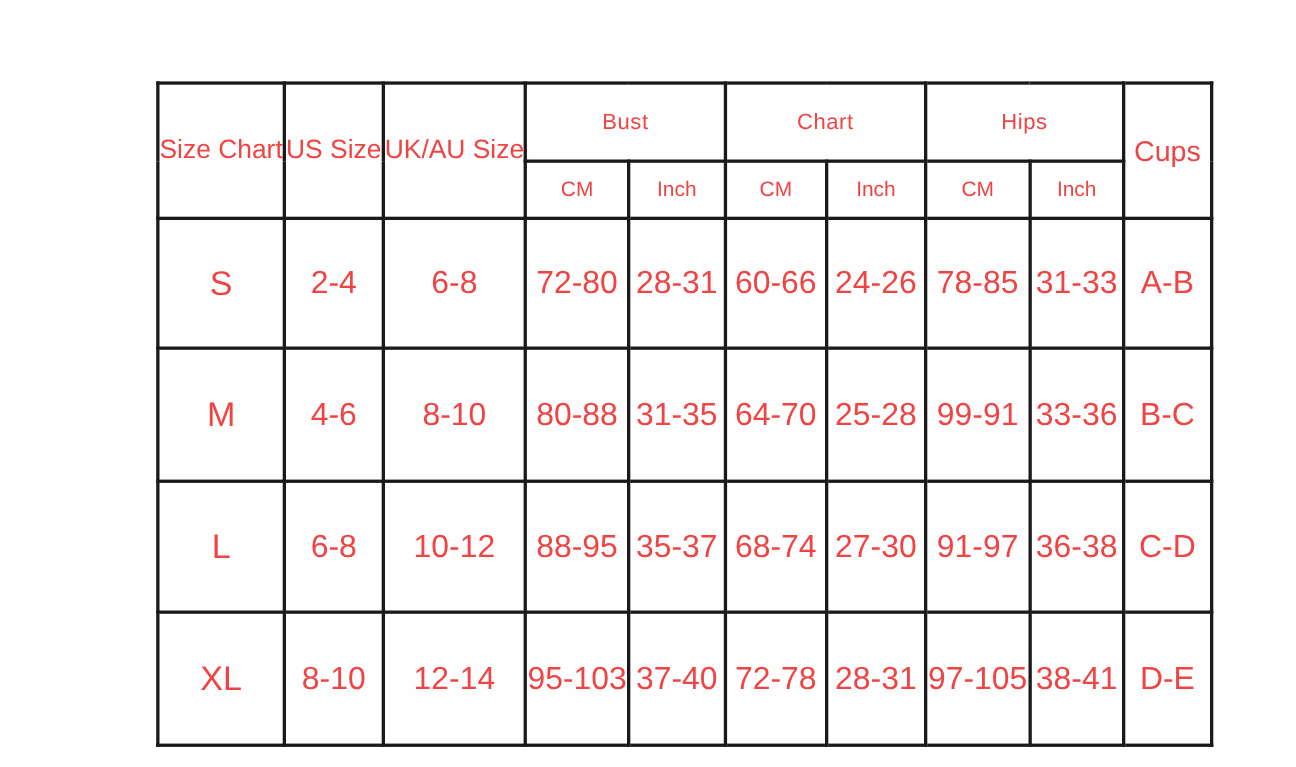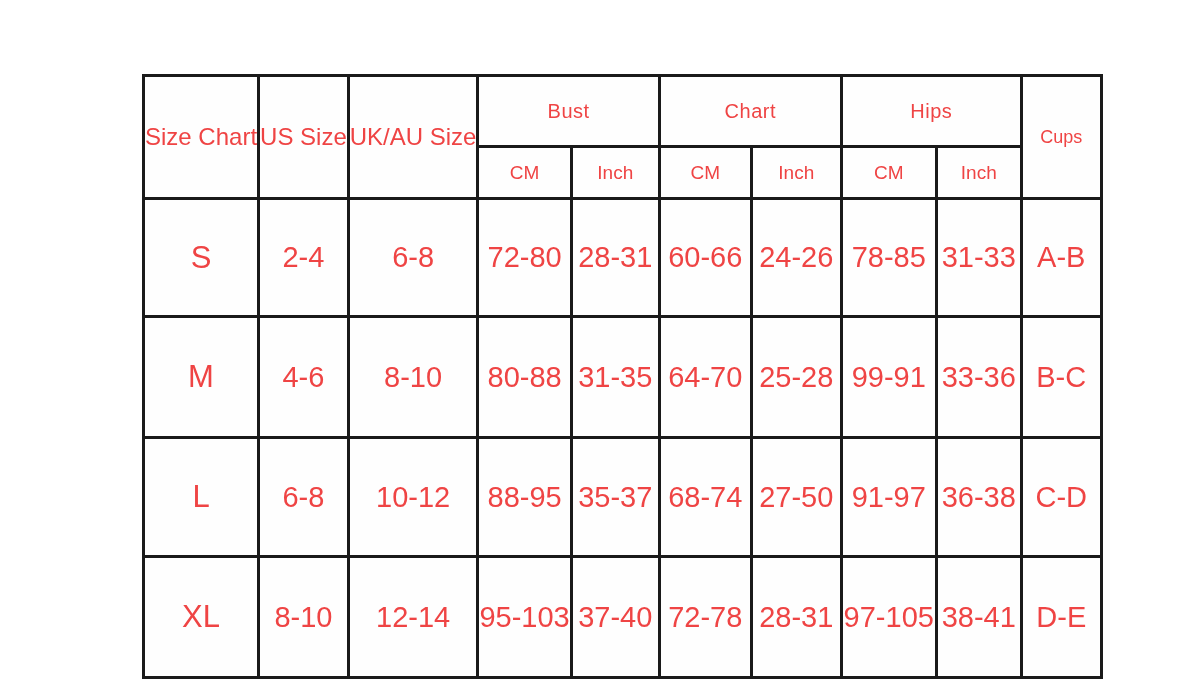--- a/index.html
+++ b/index.html
@@ -42,21 +42,21 @@
   th.stack-head {
     font-size: 24px;
     line-height: 1.28;
     white-space: normal;
   }
   
   th.unit-head {
     font-size: 19px;
   }
   th.cups-head {
-    font-size: 18px;
+    font-size: 26px;
   }
   
   td.size-cell {
     font-size: 31px;
   }
   td.val-cell {
     font-size: 29px;
   }
 </style>
 </head>
@@ -123,21 +123,21 @@
         <td class="val-cell">B-C</td>
       </tr>
 
       <tr style="height:119px">
         <td class="size-cell">L</td>
         <td class="val-cell">6-8</td>
         <td class="val-cell">10-12</td>
         <td class="val-cell">88-95</td>
         <td class="val-cell">35-37</td>
         <td class="val-cell">68-74</td>
-        <td class="val-cell">27-50</td>
+        <td class="val-cell">27-30</td>
         <td class="val-cell">91-97</td>
         <td class="val-cell">36-38</td>
         <td class="val-cell">C-D</td>
       </tr>
 
       <tr style="height:121px">
         <td class="size-cell">XL</td>
         <td class="val-cell">8-10</td>
         <td class="val-cell">12-14</td>
         <td class="val-cell">95-103</td>

